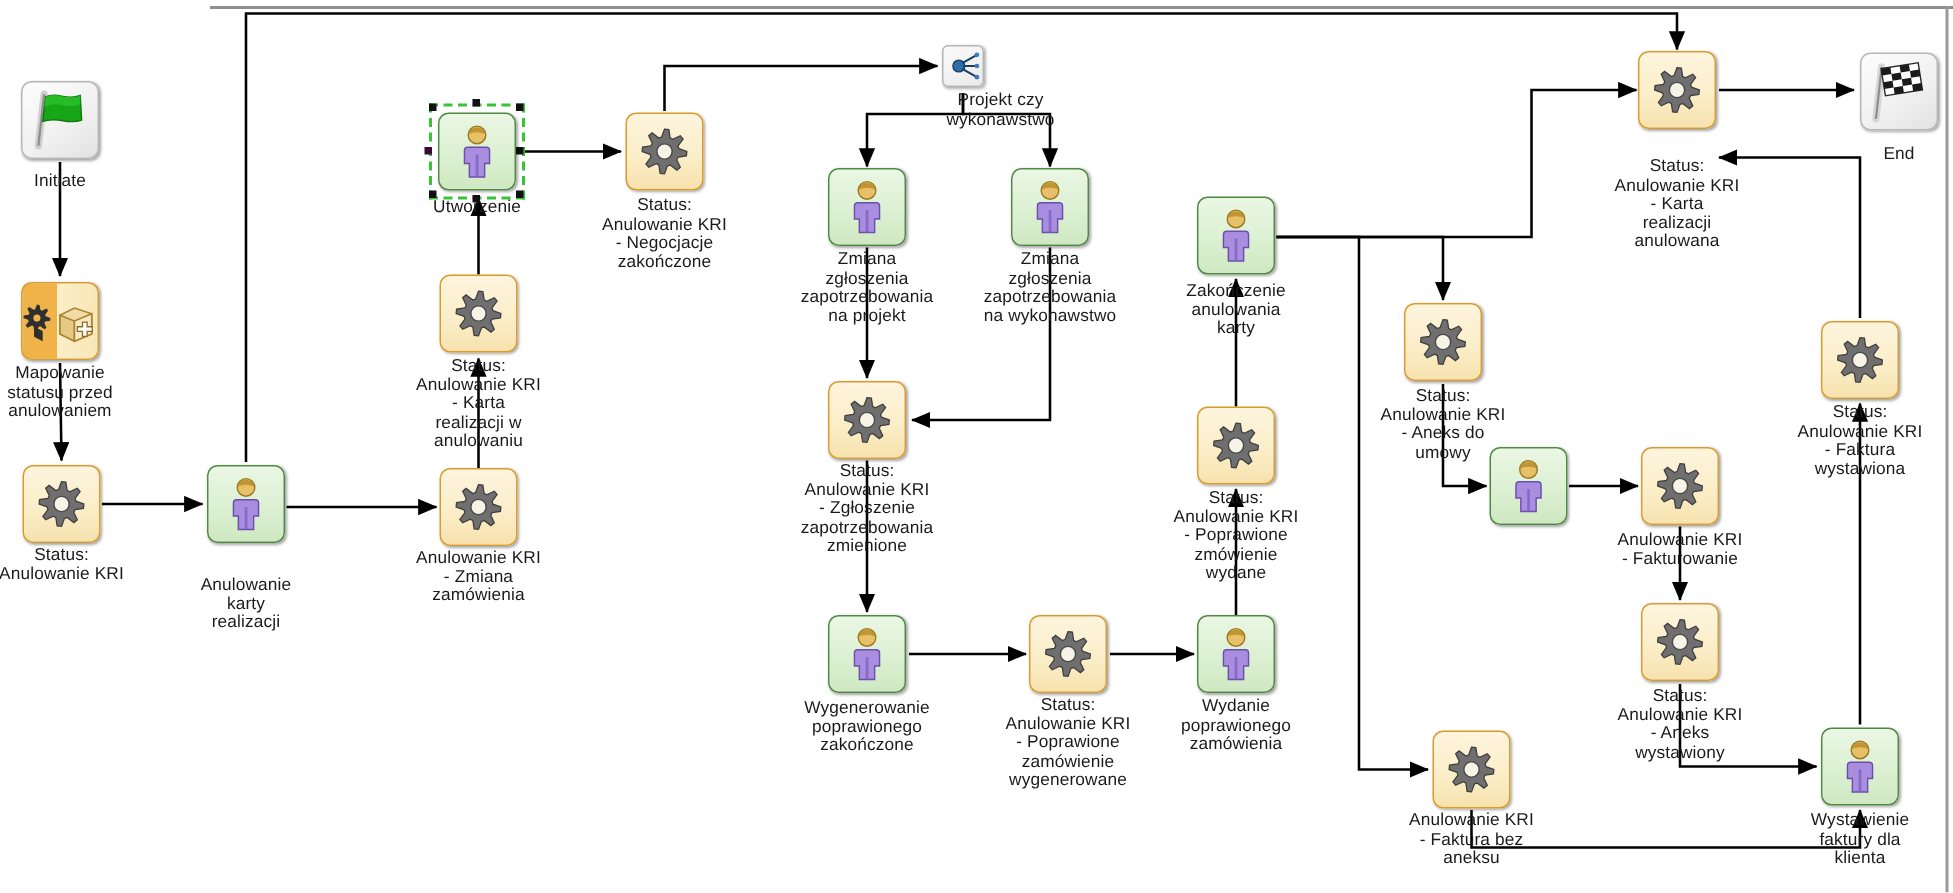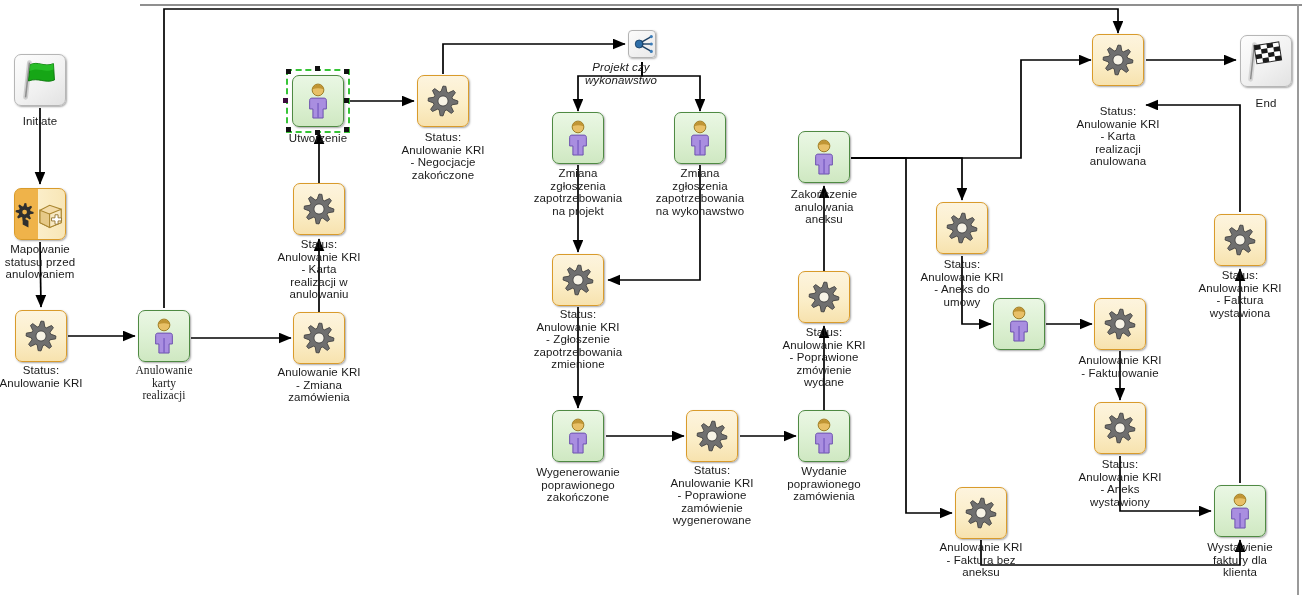--- a/index.html
+++ b/index.html
@@ -199,21 +199,21 @@
     <div class="node" style="left: 41px; top: 336px;">
       <div class="nbox service">
         <svg viewBox="0 0 52 52">
           <g transform="translate(26,26)">
             <path fill="#6f6f6f" stroke="#3f3f3f" stroke-width="0.9" d="M0.00,-15.50 L3.02,-15.20 L3.90,-9.42 L5.67,-8.48 L10.96,-10.96 L12.89,-8.61 L9.42,-3.90 L10.00,-1.99 L15.50,0.00 L15.20,3.02 L9.42,3.90 L8.48,5.67 L10.96,10.96 L8.61,12.89 L3.90,9.42 L1.99,10.00 L0.00,15.50 L-3.02,15.20 L-3.90,9.42 L-5.67,8.48 L-10.96,10.96 L-12.89,8.61 L-9.42,3.90 L-10.00,1.99 L-15.50,0.00 L-15.20,-3.02 L-9.42,-3.90 L-8.48,-5.67 L-10.96,-10.96 L-8.61,-12.89 L-3.90,-9.42 L-1.99,-10.00 Z"></path>
             <circle r="5.3" fill="#f7f3e6" stroke="#4a4a4a" stroke-width="1"></circle>
           </g>
         </svg>
       </div>
     </div>
-    <div class="label" style="width: 150px; left: 89px; top: 364px; position: absolute; z-index: 5; font-family: Liberation Serif, serif;">Anulowanie
+    <div class="label" style="width: 150px; left: 89px; top: 384px; position: absolute; z-index: 5;">Anulowanie
 karty
 realizacji</div>
     <div class="node" style="left: 164px; top: 336px;">
       <div class="nbox human">
         <svg viewBox="0 0 52 52">
           <circle cx="26" cy="14.5" r="6.1" fill="#e8c067" stroke="#9a7a22" stroke-width="1"></circle>
           <path d="M26,9.2 a6.1,6.1 0 0 1 5.9,4.6 a9,4 0 0 0 -11.8,0 A6.1,6.1 0 0 1 26,9.2 z" fill="#b98d2c" opacity="0.85"></path>
           <path d="M19.6,23 h12.8 c1.4,0 2.3,1 2.3,2.3 v9 h-3.4 v9.4 h-10.6 v-9.4 h-3.4 v-9 c0,-1.3 0.9,-2.3 2.3,-2.3 z" fill="#a98ee0" stroke="#6a4fad" stroke-width="1"></path>
           <path d="M25.1,28 h1.9 v15.7 h-1.9 z" fill="#7d62c4" opacity="0.8"></path>
         </svg>
@@ -274,21 +274,21 @@
     <div class="node" style="left: 443px; top: 101px;">
       <div class="nbox service">
         <svg viewBox="0 0 52 52">
           <g transform="translate(26,26)">
             <path fill="#6f6f6f" stroke="#3f3f3f" stroke-width="0.9" d="M0.00,-15.50 L3.02,-15.20 L3.90,-9.42 L5.67,-8.48 L10.96,-10.96 L12.89,-8.61 L9.42,-3.90 L10.00,-1.99 L15.50,0.00 L15.20,3.02 L9.42,3.90 L8.48,5.67 L10.96,10.96 L8.61,12.89 L3.90,9.42 L1.99,10.00 L0.00,15.50 L-3.02,15.20 L-3.90,9.42 L-5.67,8.48 L-10.96,10.96 L-12.89,8.61 L-9.42,3.90 L-10.00,1.99 L-15.50,0.00 L-15.20,-3.02 L-9.42,-3.90 L-8.48,-5.67 L-10.96,-10.96 L-8.61,-12.89 L-3.90,-9.42 L-1.99,-10.00 Z"></path>
             <circle r="5.3" fill="#f7f3e6" stroke="#4a4a4a" stroke-width="1"></circle>
           </g>
         </svg>
       </div>
     </div>
-    <div class="label" style="width: 150px; left: 546px; top: 61px; position: absolute; z-index: 5; font-style: italic;">Projekt czy
+    <div class="label" style="width: 150px; left: 592px; top: 61px; position: absolute; z-index: 5;">Projekt czy
 wykonawstwo</div>
     <div class="node" style="left: 642px; top: 44px;">
       <div class="nbox gateway">
         <svg viewBox="0 0 28 28">
           <circle cx="11" cy="14" r="4.3" fill="#2e6ea8" stroke="#153c63" stroke-width="0.9"></circle>
           <g stroke="#1b3f63" stroke-width="1.5">
             <line x1="13.5" y1="12" x2="24" y2="6"></line>
             <line x1="14" y1="14" x2="24" y2="14"></line>
             <line x1="13.5" y1="16" x2="24" y2="22"></line>
           </g>
@@ -392,21 +392,21 @@
         <svg viewBox="0 0 52 52">
           <g transform="translate(26,26)">
             <path fill="#6f6f6f" stroke="#3f3f3f" stroke-width="0.9" d="M0.00,-15.50 L3.02,-15.20 L3.90,-9.42 L5.67,-8.48 L10.96,-10.96 L12.89,-8.61 L9.42,-3.90 L10.00,-1.99 L15.50,0.00 L15.20,3.02 L9.42,3.90 L8.48,5.67 L10.96,10.96 L8.61,12.89 L3.90,9.42 L1.99,10.00 L0.00,15.50 L-3.02,15.20 L-3.90,9.42 L-5.67,8.48 L-10.96,10.96 L-12.89,8.61 L-9.42,3.90 L-10.00,1.99 L-15.50,0.00 L-15.20,-3.02 L-9.42,-3.90 L-8.48,-5.67 L-10.96,-10.96 L-8.61,-12.89 L-3.90,-9.42 L-1.99,-10.00 Z"></path>
             <circle r="5.3" fill="#f7f3e6" stroke="#4a4a4a" stroke-width="1"></circle>
           </g>
         </svg>
       </div>
     </div>
     <div class="label" style="width: 150px; left: 749px; top: 188px; position: absolute; z-index: 5;">Zakończenie
 anulowania
-aneksu</div>
+karty</div>
     <div class="node" style="left: 824px; top: 157px;">
       <div class="nbox human">
         <svg viewBox="0 0 52 52">
           <circle cx="26" cy="14.5" r="6.1" fill="#e8c067" stroke="#9a7a22" stroke-width="1"></circle>
           <path d="M26,9.2 a6.1,6.1 0 0 1 5.9,4.6 a9,4 0 0 0 -11.8,0 A6.1,6.1 0 0 1 26,9.2 z" fill="#b98d2c" opacity="0.85"></path>
           <path d="M19.6,23 h12.8 c1.4,0 2.3,1 2.3,2.3 v9 h-3.4 v9.4 h-10.6 v-9.4 h-3.4 v-9 c0,-1.3 0.9,-2.3 2.3,-2.3 z" fill="#a98ee0" stroke="#6a4fad" stroke-width="1"></path>
           <path d="M25.1,28 h1.9 v15.7 h-1.9 z" fill="#7d62c4" opacity="0.8"></path>
         </svg>
       </div>
     </div>

